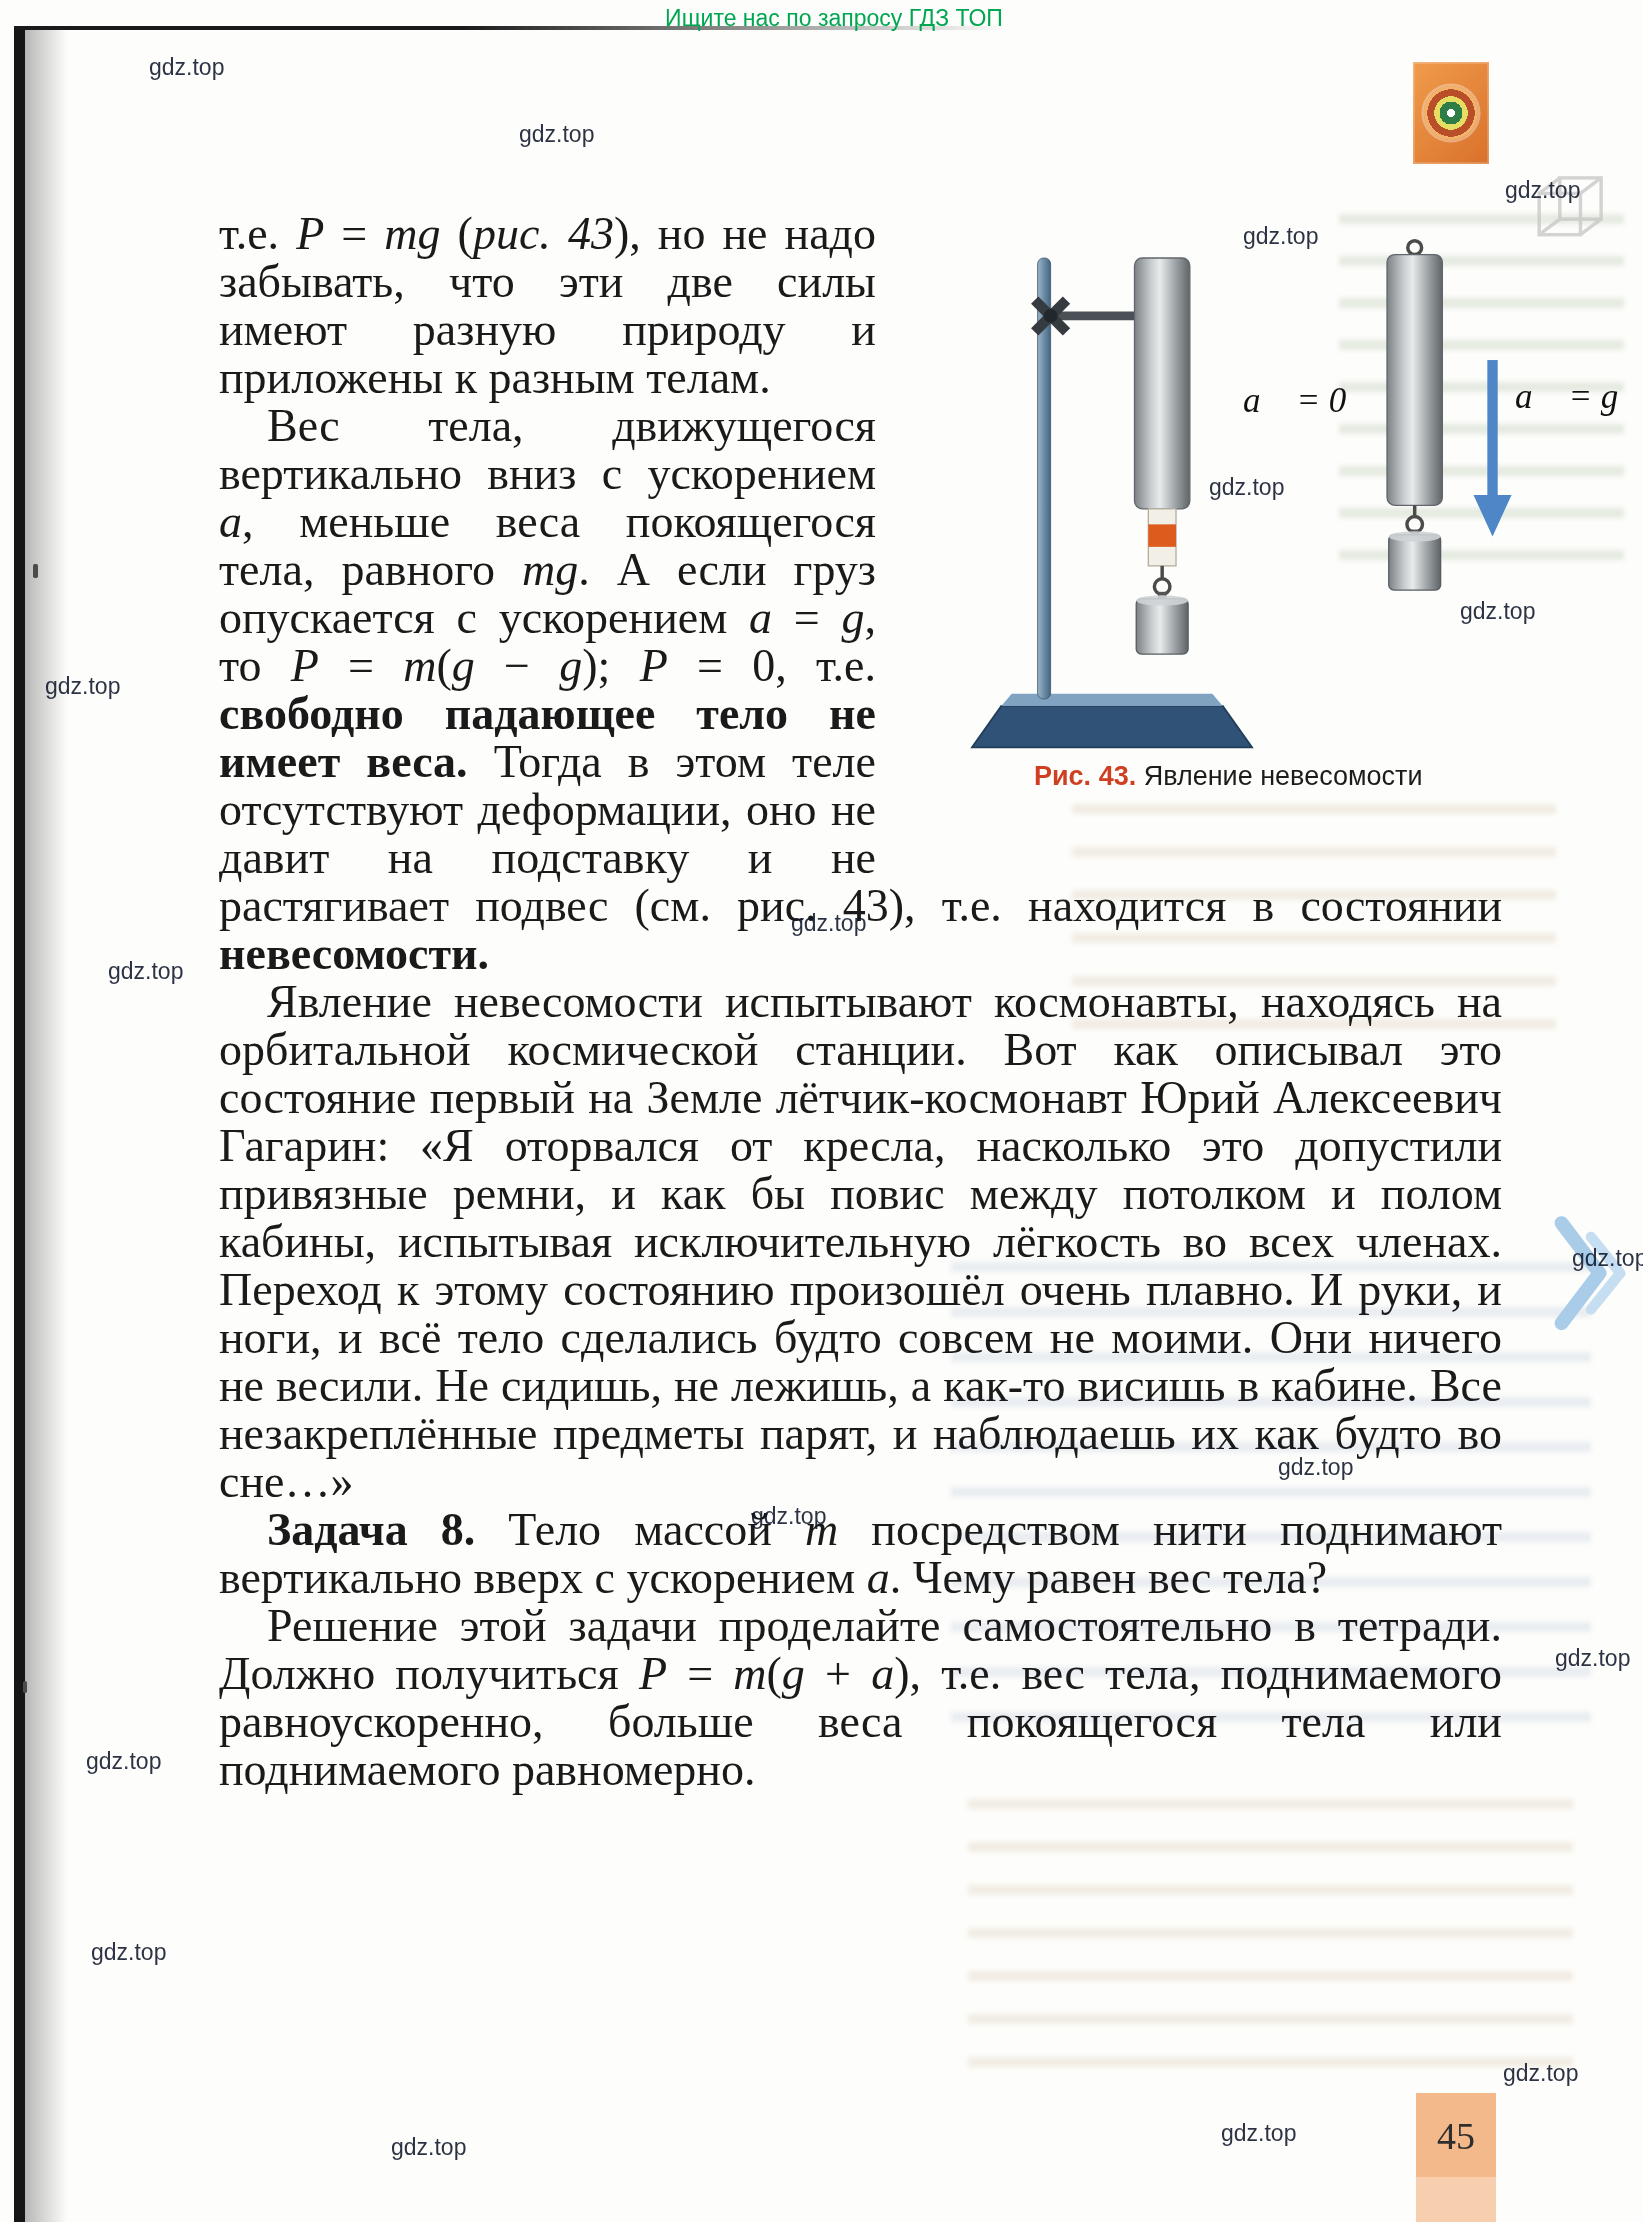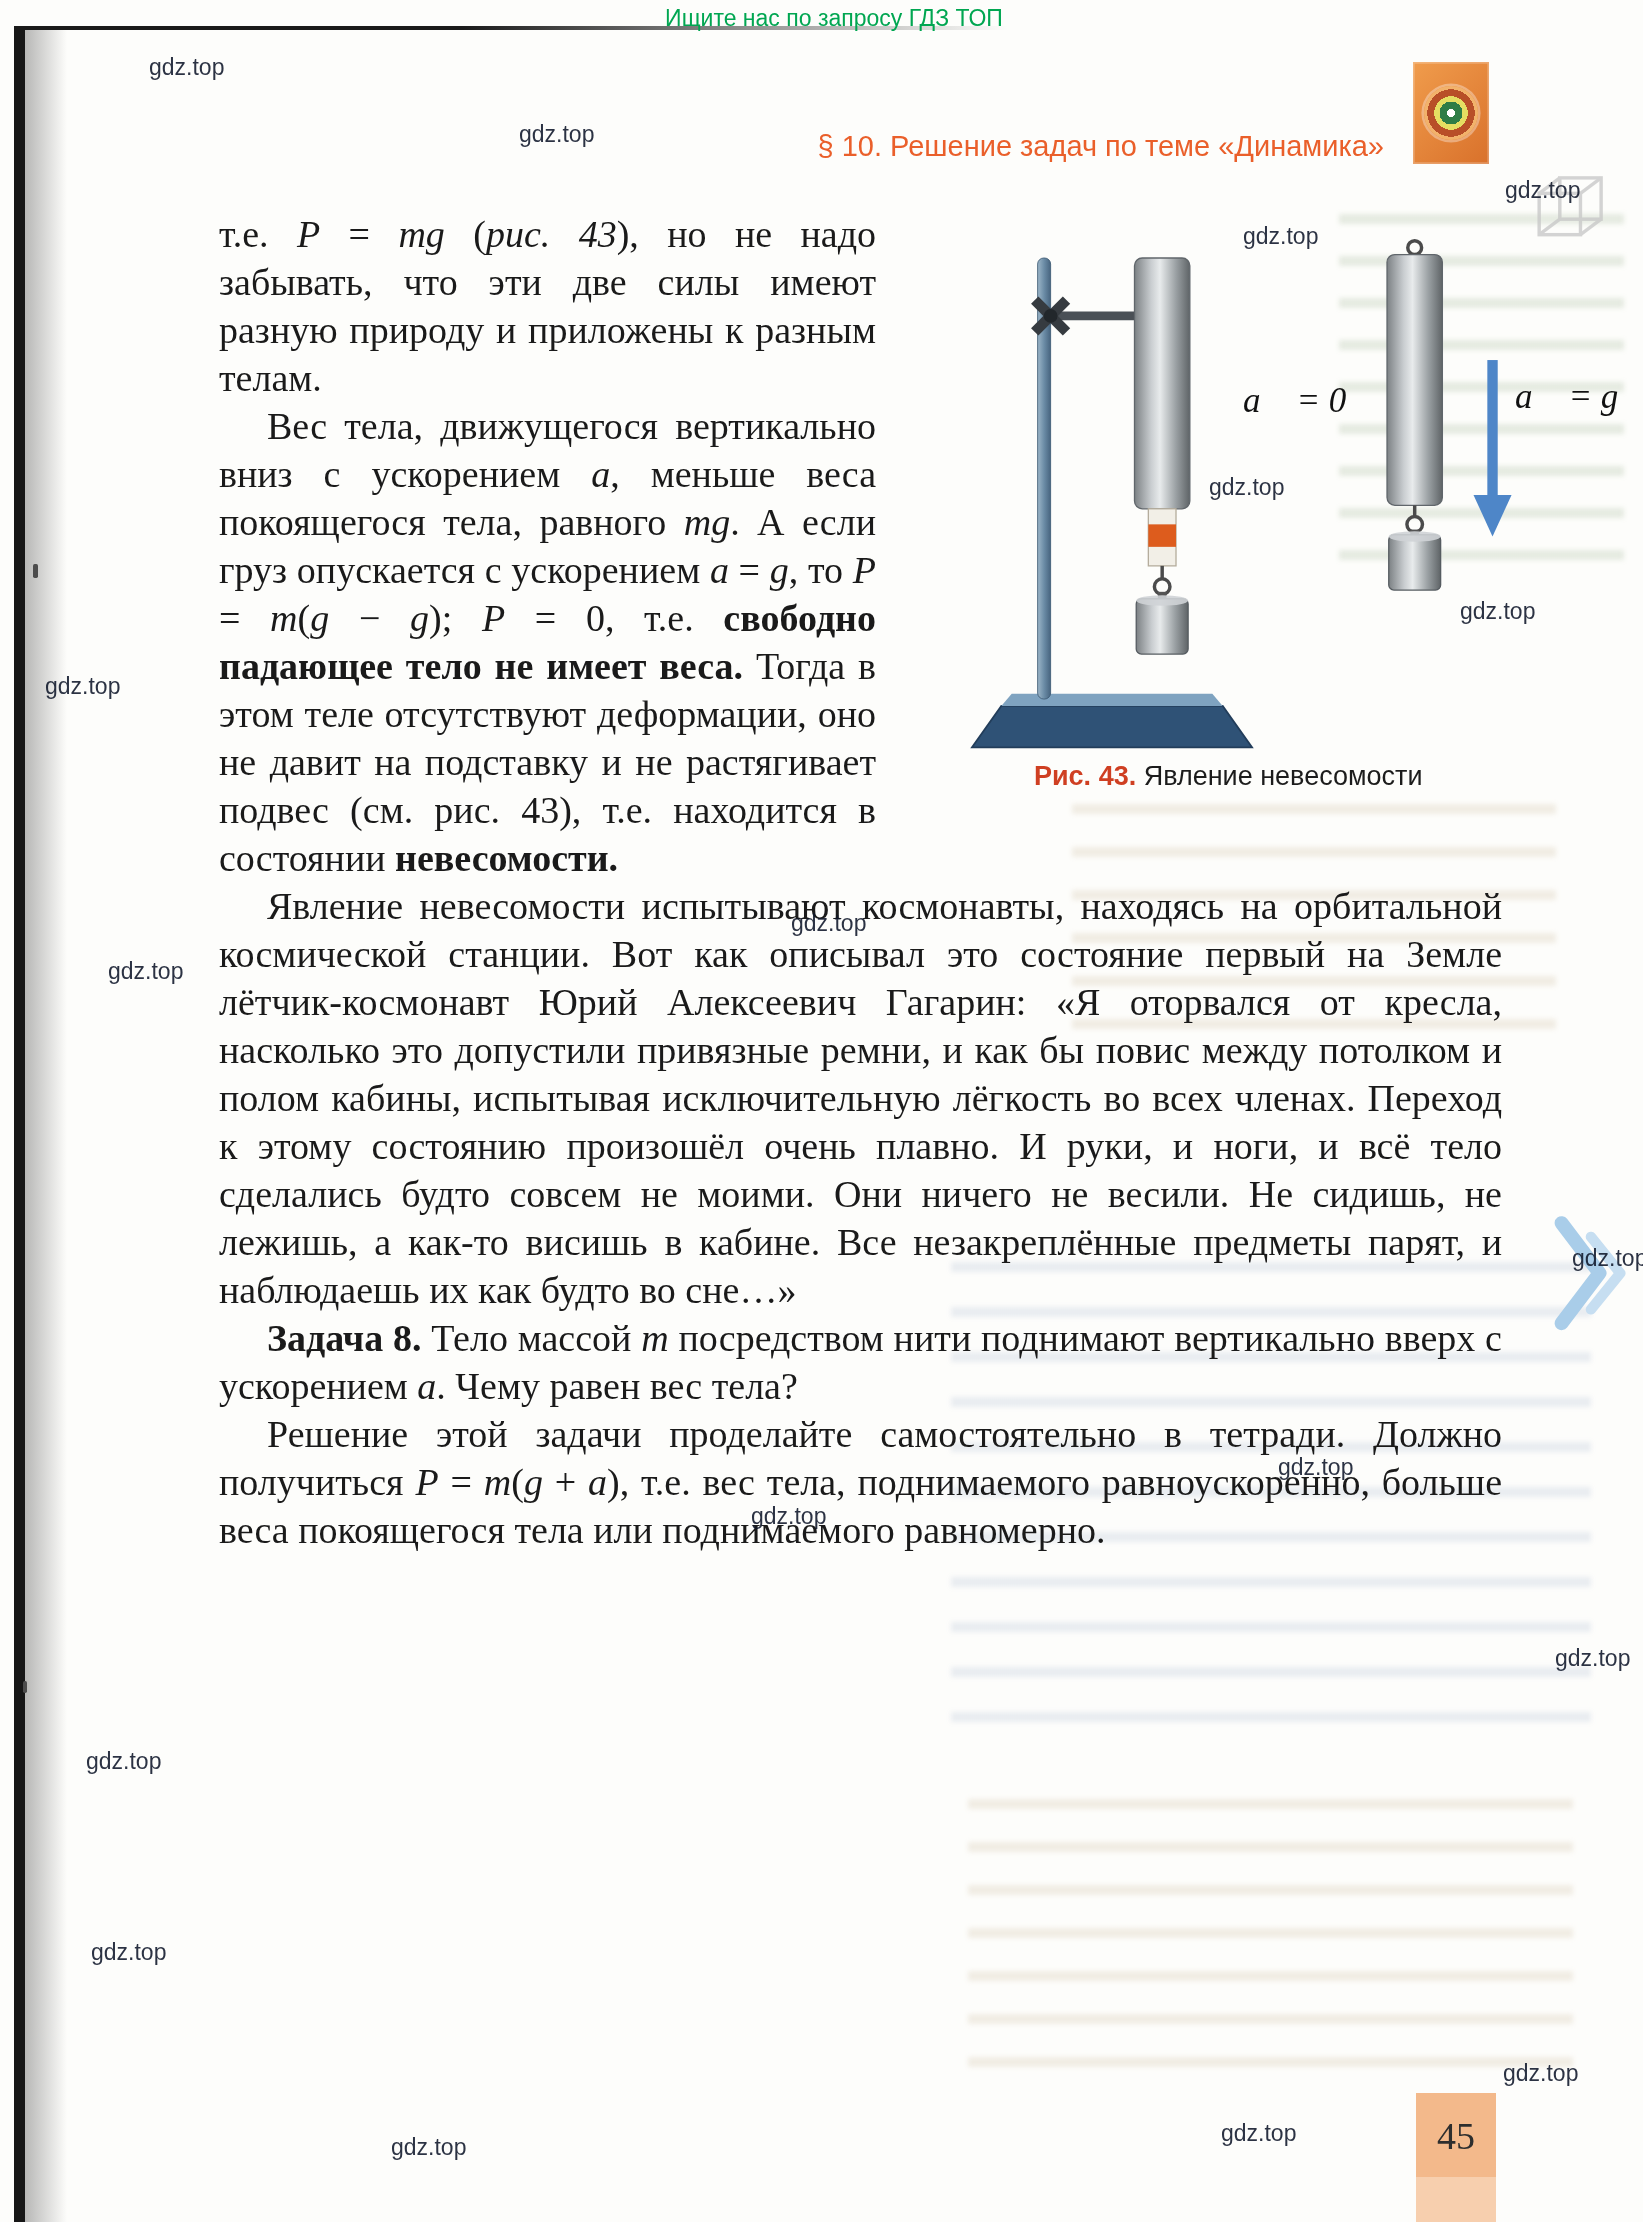--- a/index.html
+++ b/index.html
@@ -36,21 +36,21 @@
     box-shadow:0 0 0 2.6px rgba(255,255,255,.35); }
 
   
   .ghost { position:absolute; z-index:1; filter:blur(2.6px); pointer-events:none;
     background:repeating-linear-gradient(180deg, rgba(108,140,92,.16) 0 10.4px, rgba(255,255,255,0) 10.4px 42px); }
   .ghost.tan { background:repeating-linear-gradient(180deg, rgba(170,140,90,.14) 0 10.4px, rgba(255,255,255,0) 10.4px 43px); }
   .ghost.blue { background:repeating-linear-gradient(180deg, rgba(90,120,170,.12) 0 10.4px, rgba(255,255,255,0) 10.4px 45px); }
 
   
   .article { position:absolute; left:219px; top:210px; width:1283px; z-index:3;
-    font-size:38px; line-height:48px; text-align:justify; }
+    font-size:46px; line-height:48px; text-align:justify; }
   .fig-spacer { float:right; width:605px; height:640px; margin-left:21px; }
   .article p { margin:0; text-indent:48px; }
   .article p.noindent { text-indent:0; }
   .it { font-style:italic; }
   .bd { font-weight:bold; }
 
   
   .figure { position:absolute; left:965px; top:232px; width:678px; height:519px; z-index:2; }
   .fig-label { position:absolute; font-size:35px; font-style:italic; color:#111;
     font-family:"Liberation Serif","DejaVu Serif",serif; white-space:nowrap; }
@@ -82,21 +82,20 @@
   <div class="speck" style="left:33px; top:564px; width:5.2px; height:14px;"></div>
   <div class="speck" style="left:22.5px; top:1681px; width:4.3px; height:12px;"></div>
 
   <div class="ghost" style="left:1339px; top:214px; width:285px; height:346px;"></div>
   <div class="ghost tan" style="left:1072px; top:804px; width:484px; height:251px;"></div>
   <div class="ghost blue" style="left:951px; top:1262px; width:640px; height:484px;"></div>
   <div class="ghost tan" style="left:968px; top:1799px; width:605px; height:277px;"></div>
 
   <div class="banner">Ищите нас по запросу ГДЗ ТОП</div>
 
-  <div class="section-title">§ 10. Решение задач по теме «Динамика»</div>
   <div class="ornament">
     <div class="flower"></div>
   </div>
 
   <svg class="cube-deco" width="78" height="74" viewBox="0 0 90 86">
     <g fill="none" stroke="#c6c6c6" stroke-width="4">
       <rect x="8" y="26" width="48" height="48"></rect>
       <rect x="32" y="8" width="48" height="48"></rect>
       <line x1="8" y1="26" x2="32" y2="8"></line>
       <line x1="56" y1="26" x2="80" y2="8"></line>

